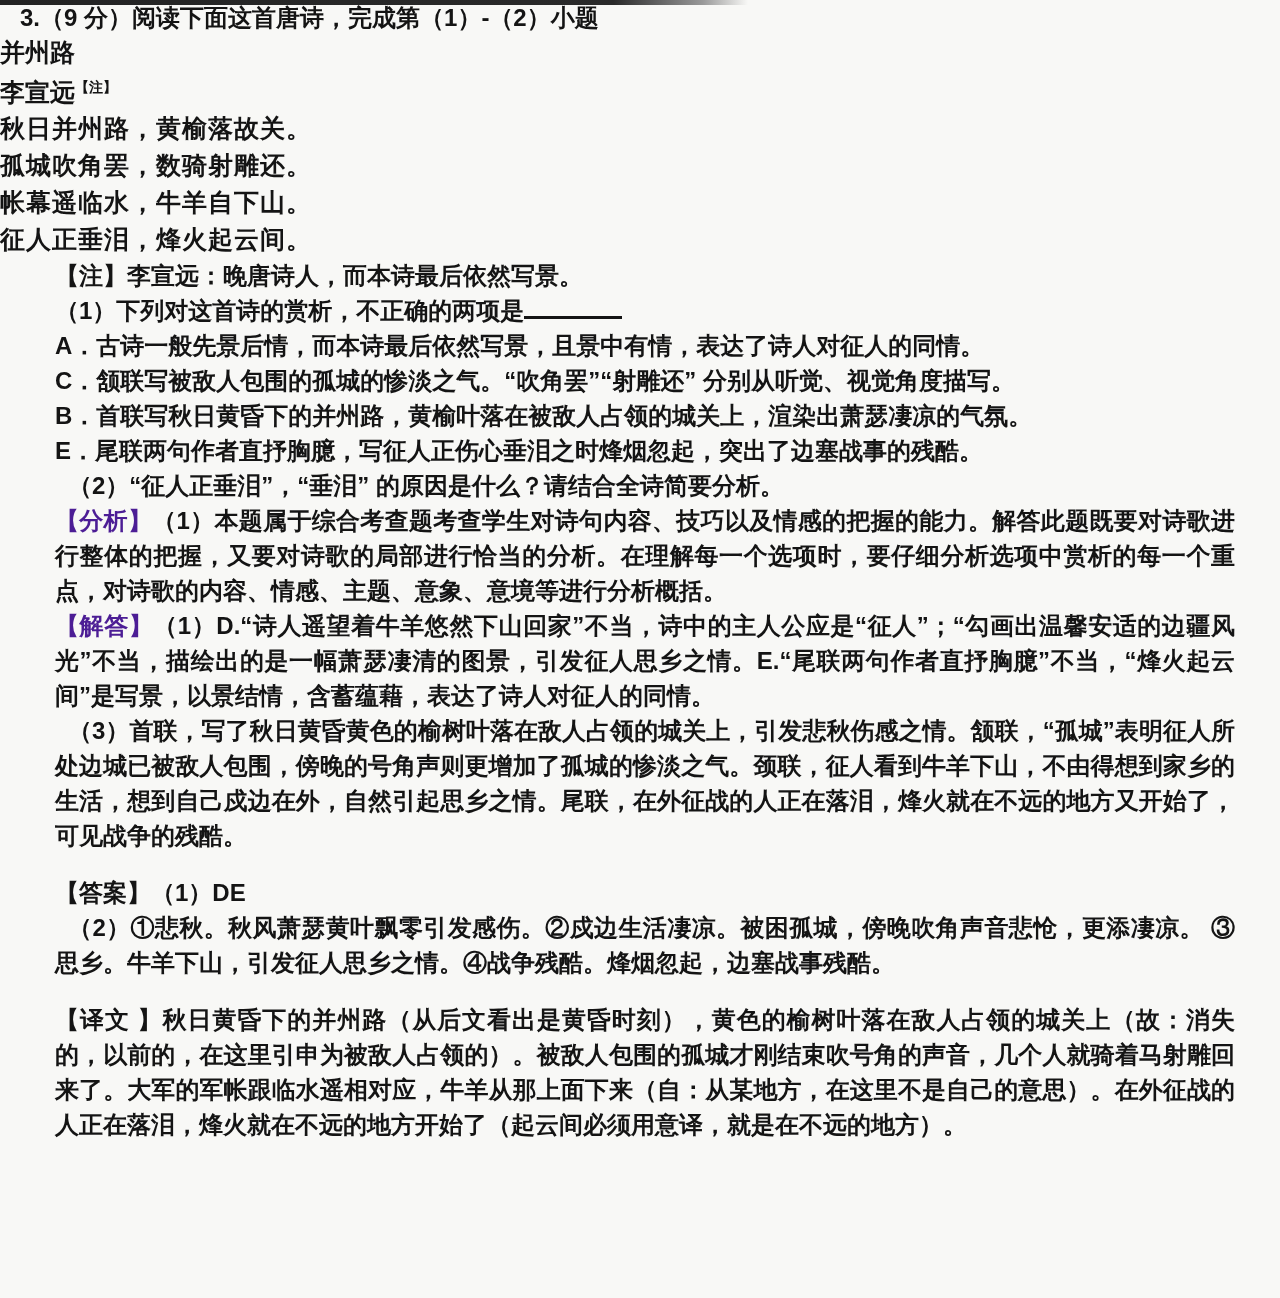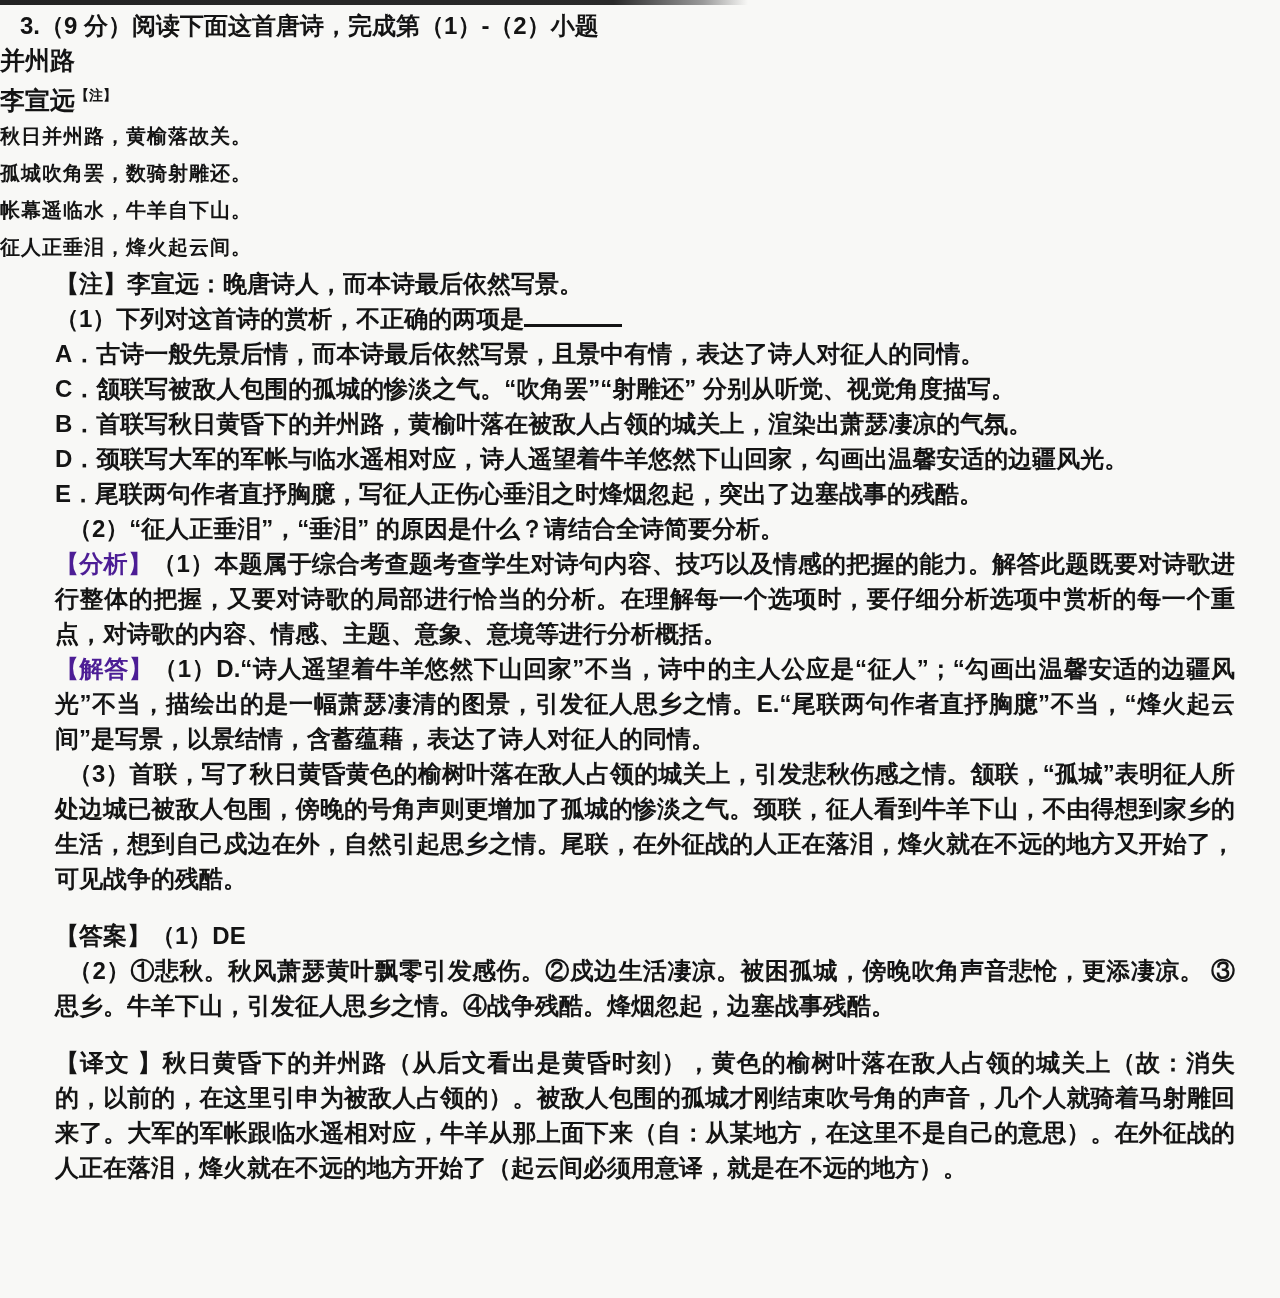--- a/index.html
+++ b/index.html
@@ -10,32 +10,32 @@
     font-weight:700;
     color:#141414;
     position:relative;
     overflow:hidden;
   }
   .topbar{
     position:absolute;top:0;left:0;width:748px;height:5px;
     background:linear-gradient(to right,#232323 0%,#2a2a2a 82%,#9a9a9a 94%,#f8f8f6 100%);
   }
   .q-header{
-    padding:8px 40px 0 20px;
+    padding:0 40px 0 20px;
     font-size:24px;line-height:35px;
     margin:0;
   }
   .poem{
     text-align:left;
     margin:0;
   }
   .poem-title{font-size:25px;line-height:35px;}
   .poem-author{font-size:25px;line-height:35px;}
   .poem-author sup{font-size:14px;vertical-align:super;}
-  .poem-line{font-size:20px;line-height:37px;letter-spacing:1px;}
+  .poem-line{font-size:25px;line-height:37px;letter-spacing:1px;}
   .content{
     margin:0 45px 0 55px;
     font-size:24px;line-height:35px;
   }
   .content p{margin:0;padding:0;text-align:justify;}
   .indent1{text-indent:13px;}
   .blue{color:#4c1d95;}
   .blank{
     display:inline-block;width:98px;height:4px;
     border-bottom:3px solid #141414;
@@ -61,21 +61,20 @@
 </div>
 
 <div class="content">
   <p>【注】李宣远：晚唐诗人，而本诗最后依然写景。</p>
 
   <p><span class="inline">（1）下列对这首诗的赏析，不正确的两项是</span><span class="blank"></span></p>
 
   <p>A．古诗一般先景后情，而本诗最后依然写景，且景中有情，表达了诗人对征人的同情。</p>
   <p>C．颔联写被敌人包围的孤城的惨淡之气。“吹角罢”“射雕还” 分别从听觉、视觉角度描写。</p>
   <p>B．首联写秋日黄昏下的并州路，黄榆叶落在被敌人占领的城关上，渲染出萧瑟凄凉的气氛。</p>
-  <p>D．颈联写大军的军帐与临水遥相对应，诗人遥望着牛羊悠然下山回家，勾画出温馨安适的边疆风光。</p>
   <p>E．尾联两句作者直抒胸臆，写征人正伤心垂泪之时烽烟忽起，突出了边塞战事的残酷。</p>
 
   <p class="indent1">（2）“征人正垂泪”，“垂泪” 的原因是什么？请结合全诗简要分析。</p>
 
   <p><span class="blue inline">【分析】</span><span class="inline">（1）本题属于综合考查题考查学生对诗句内容、技巧以及情感的把握的能力。解答此题既要对诗歌进行整体的把握，又要对诗歌的局部进行恰当的分析。在理解每一个选项时，要仔细分析选项中赏析的每一个重点，对诗歌的内容、情感、主题、意象、意境等进行分析概括。</span></p>
 
   <p><span class="blue inline">【解答】</span><span class="inline">（1）D.“诗人遥望着牛羊悠然下山回家”不当，诗中的主人公应是“征人”；“勾画出温馨安适的边疆风光”不当，描绘出的是一幅萧瑟凄清的图景，引发征人思乡之情。E.“尾联两句作者直抒胸臆”不当，“烽火起云间”是写景，以景结情，含蓄蕴藉，表达了诗人对征人的同情。</span></p>
   <p class="indent1">（3）首联，写了秋日黄昏黄色的榆树叶落在敌人占领的城关上，引发悲秋伤感之情。颔联，“孤城”表明征人所处边城已被敌人包围，傍晚的号角声则更增加了孤城的惨淡之气。颈联，征人看到牛羊下山，不由得想到家乡的生活，想到自己戍边在外，自然引起思乡之情。尾联，在外征战的人正在落泪，烽火就在不远的地方又开始了，可见战争的残酷。</p>
 
   <p class="gap-before"><span class="inline">【答案】</span><span class="inline">（1）DE</span></p>

